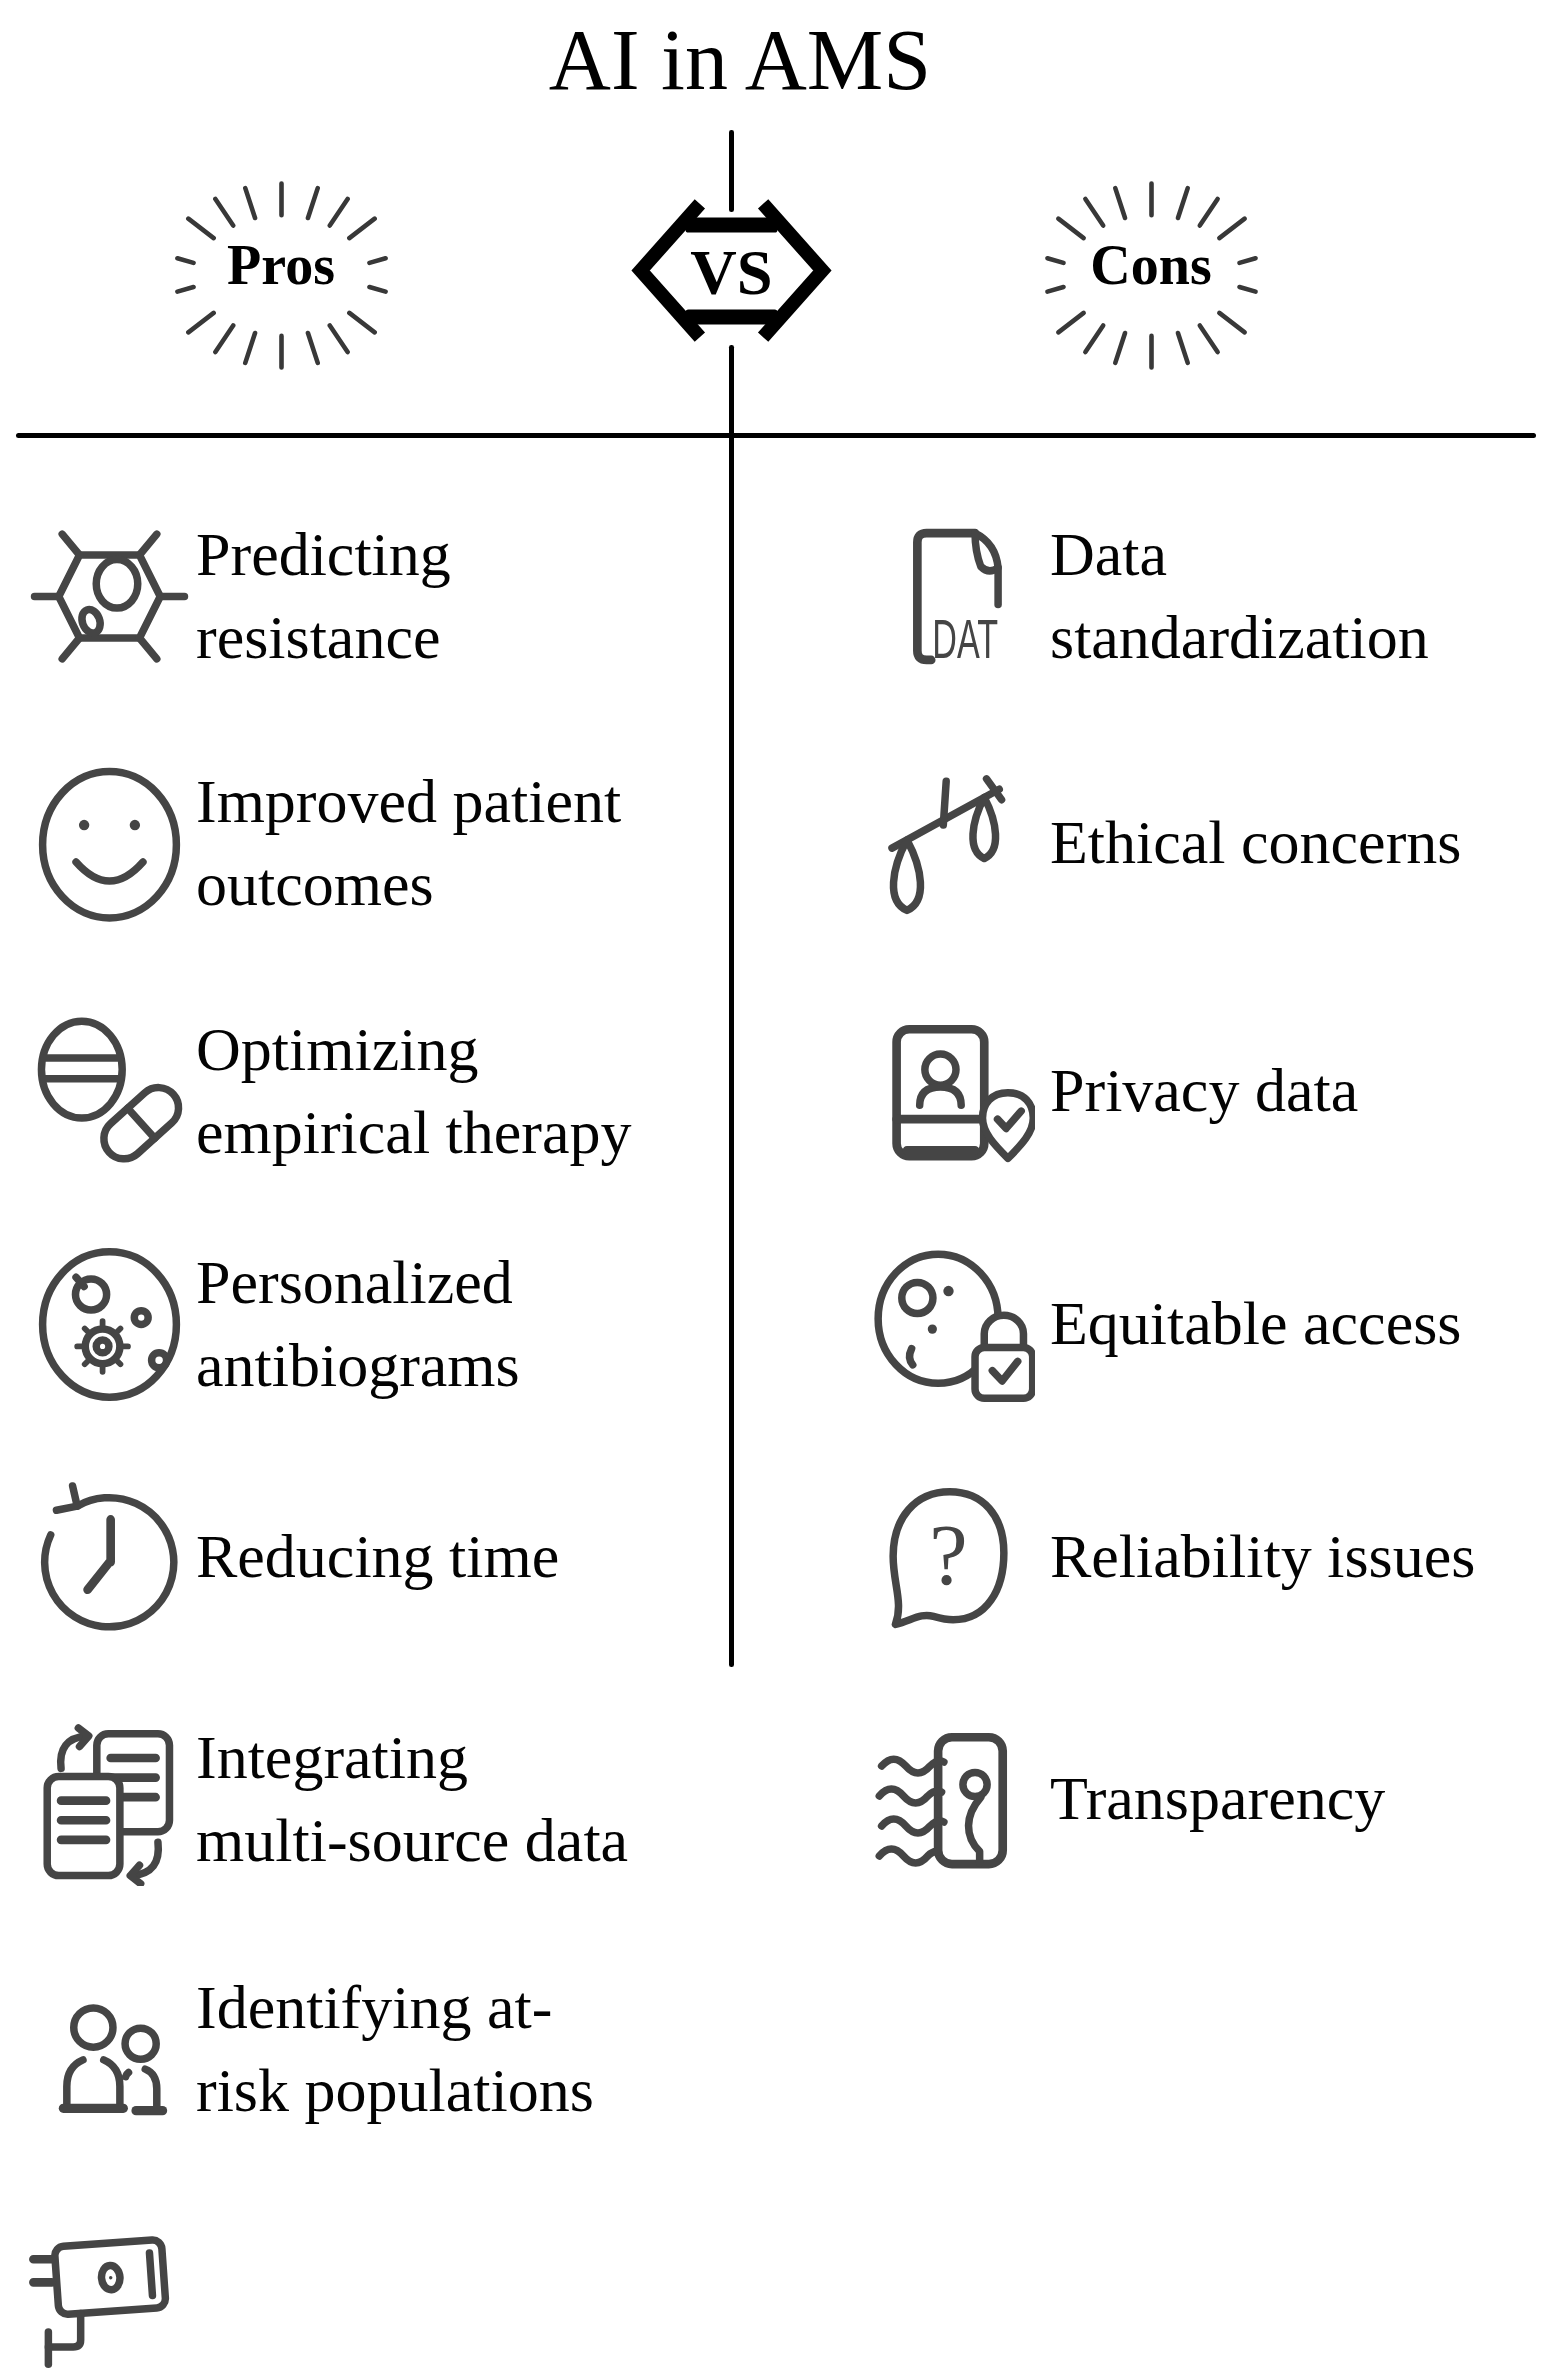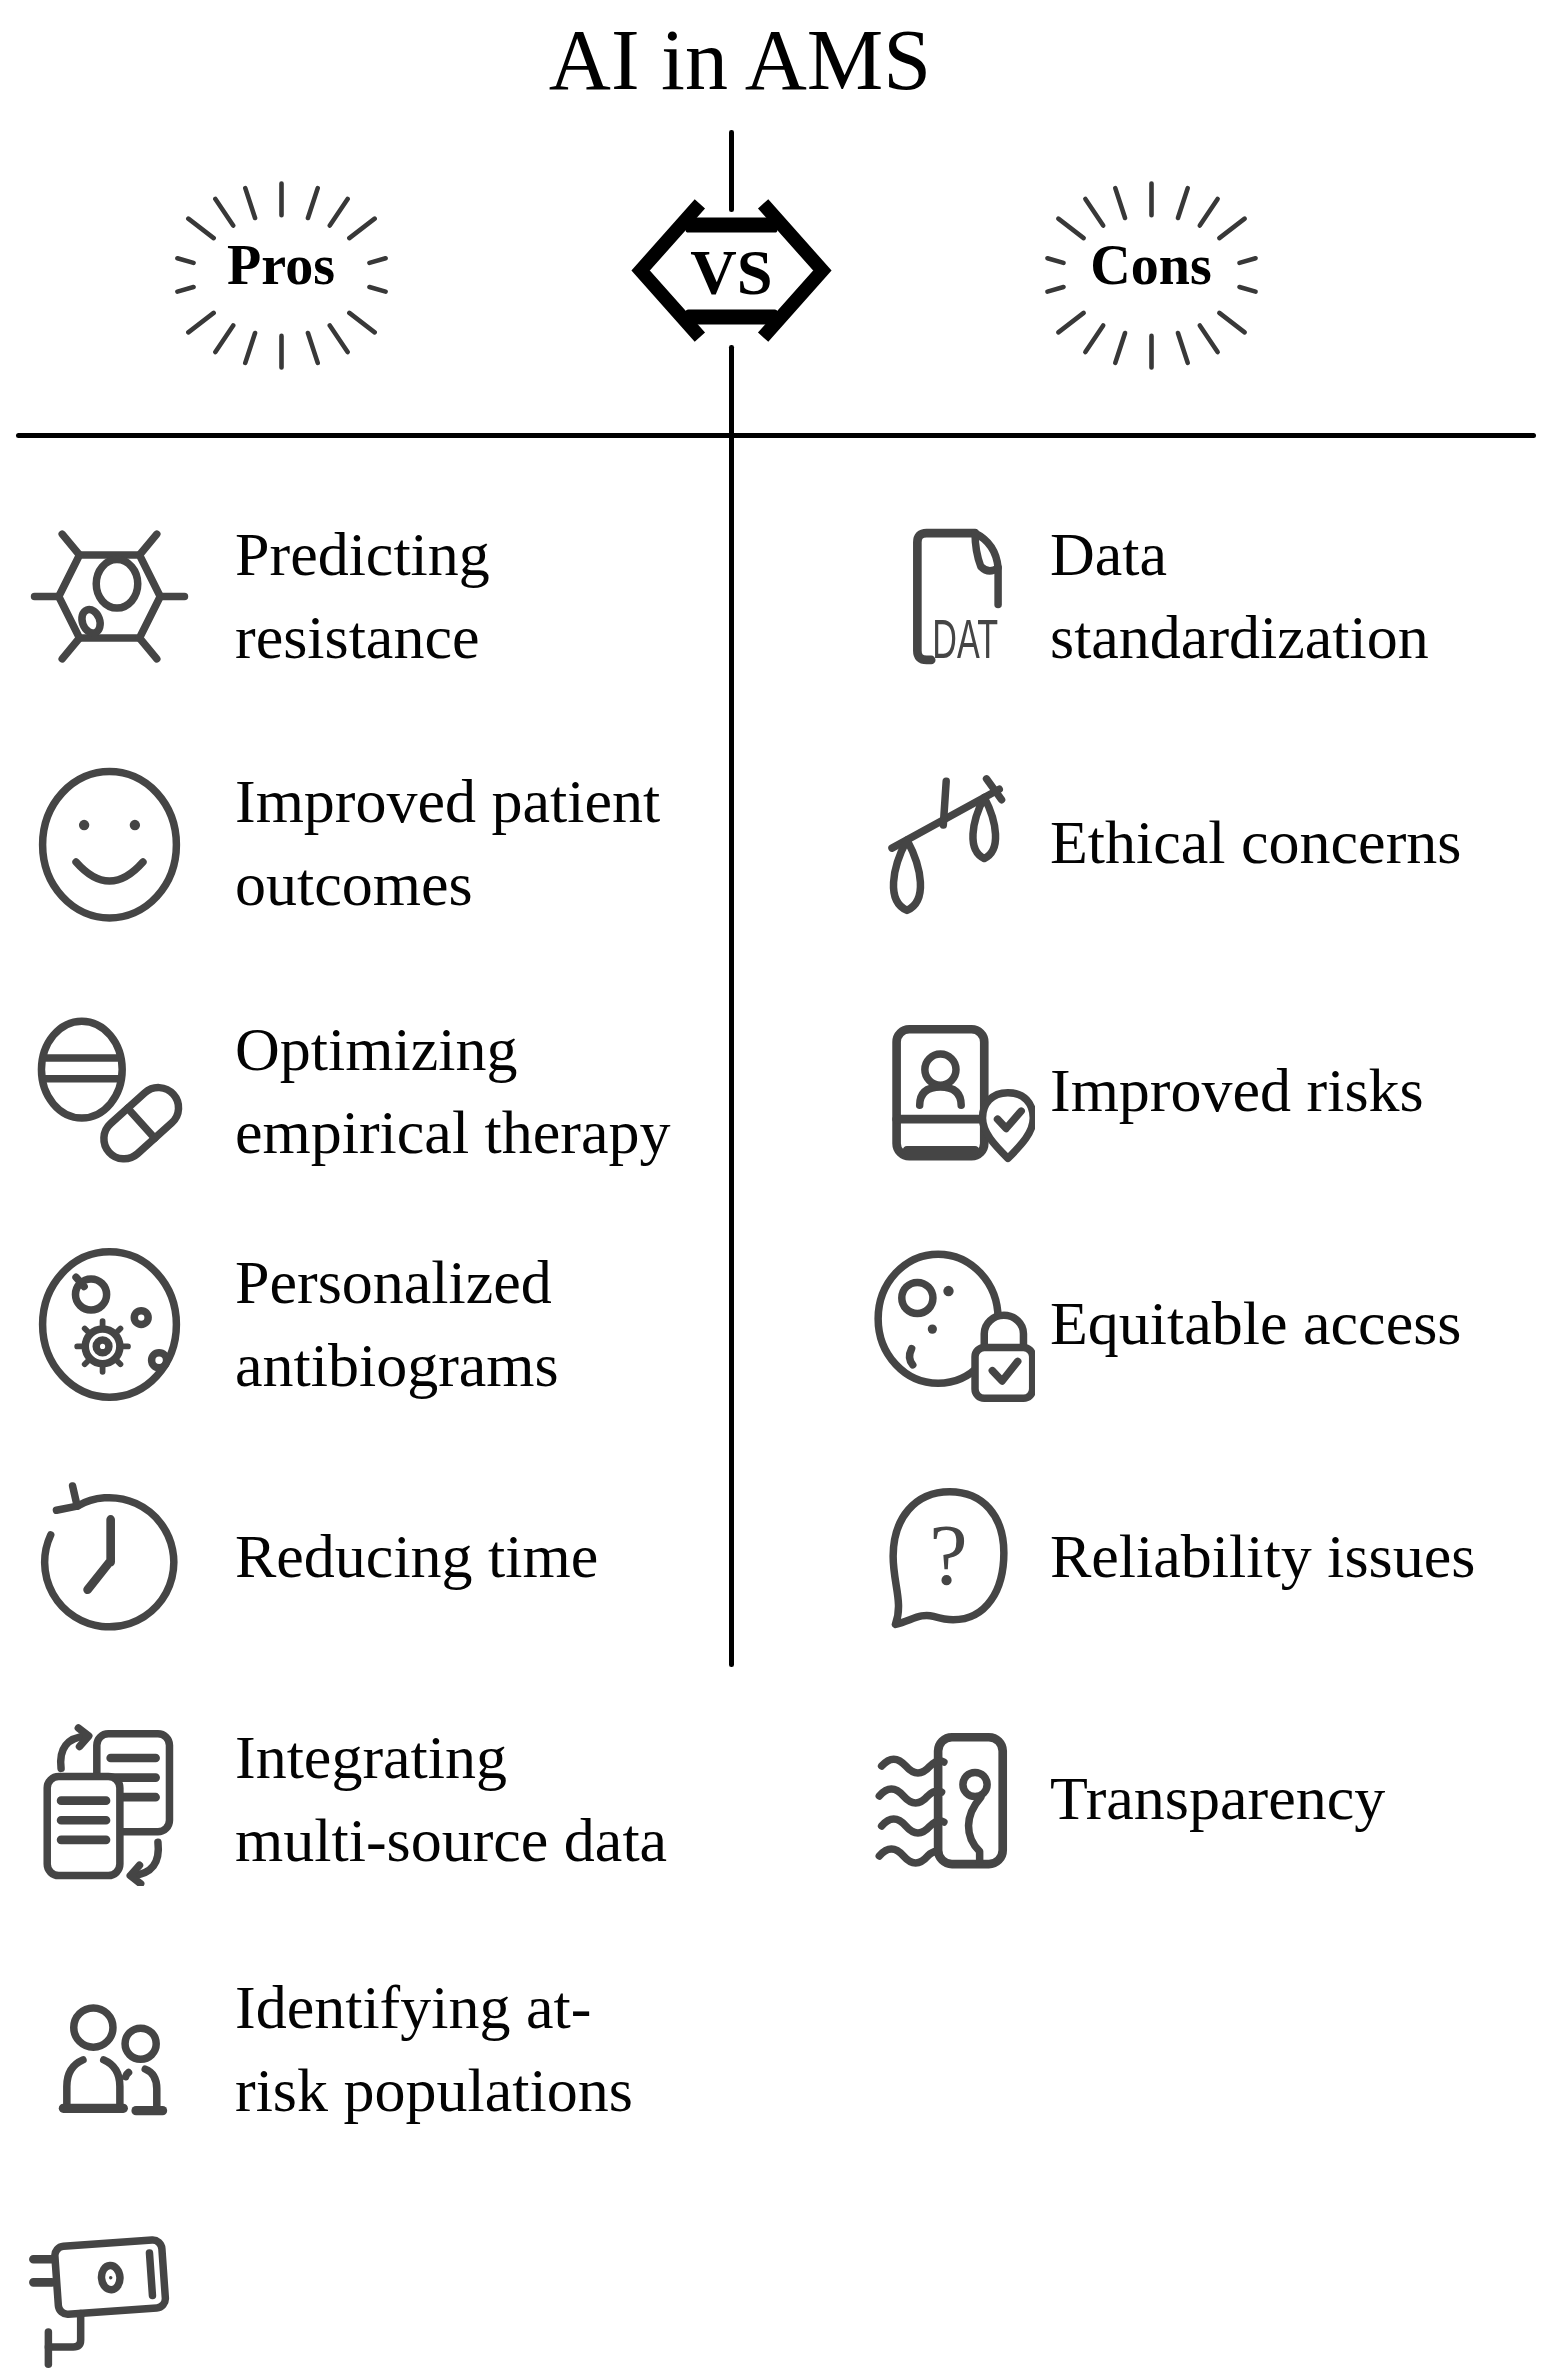--- a/index.html
+++ b/index.html
@@ -10,21 +10,21 @@
   .hdr{position:absolute;transform:translateX(-50%);top:233px;font-size:56px;font-weight:bold;white-space:nowrap;}
   .hdr.pros{left:281px;} .hdr.cons{left:1151px;}
   .burst{position:absolute;width:271px;height:207px;top:172px;}
   .burst.pros{left:146px;} .burst.cons{left:1016px;}
   .vline{position:absolute;left:729px;width:4.6px;background:#000;border-radius:2.3px;}
   .vline.short{top:130px;height:82px;}
   .vline.long{top:345px;height:1322px;}
   .hline{position:absolute;left:16px;top:433px;width:1520px;height:5.2px;background:#000;border-radius:2.9px;}
   .vsbadge{position:absolute;left:628px;top:190px;width:207px;height:161px;}
   .row{position:absolute;display:flex;align-items:center;height:178px;}
-  .row.left{left:23px;width:708px;gap:39px;}
+  .row.left{left:23px;width:708px;}
   .row.right{left:862px;width:685px;gap:15px;}
   .icn{flex:0 0 173px;height:173px;display:flex;align-items:center;justify-content:flex-end;}
   .lbl{font-size:62px;line-height:1.34;color:#030303;white-space:pre-line;}
   svg.ic{stroke:#454545;fill:none;stroke-width:13;stroke-linecap:round;stroke-linejoin:round;}
 </style>
 </head>
 <body>
 
 <div id="canvas">
 
@@ -203,21 +203,21 @@
     <span class="icn">
       <svg class="ic" width="173" height="173" viewBox="0 0 300 300">
         <rect x="60" y="42" width="152" height="220" rx="22" stroke-width="15"></rect>
         <circle cx="136" cy="112" r="27"></circle>
         <path d="M100,174 Q100,142 136,142 Q172,142 172,174"></path>
         <path d="M60,198 212,198 M78,252 196,252" stroke-width="15"></path>
         <path d="M253,152 C281,152 297,171 297,196 C297,221 277,242 253,266 C229,242 209,221 209,196 C209,171 225,152 253,152 Z" fill="#fff"></path>
         <path d="M235,198 250,214 276,184"></path>
       </svg>
     </span>
-    <span class="lbl">Improved risks</span>
+    <span class="lbl">Privacy data</span>
   </div>
 
   <div class="row right" style="top:1235px">
     <span class="icn">
       <svg class="ic" width="173" height="173" viewBox="0 0 300 300">
         <ellipse cx="132" cy="140" rx="104" ry="112"></ellipse>
         <circle cx="96" cy="104" r="27"></circle>
         <circle cx="150" cy="92" r="9" fill="#454545" stroke="none"></circle>
         <circle cx="122" cy="158" r="8" fill="#454545" stroke="none"></circle>
         <path d="M86,192 q-8,16 2,28"></path>

